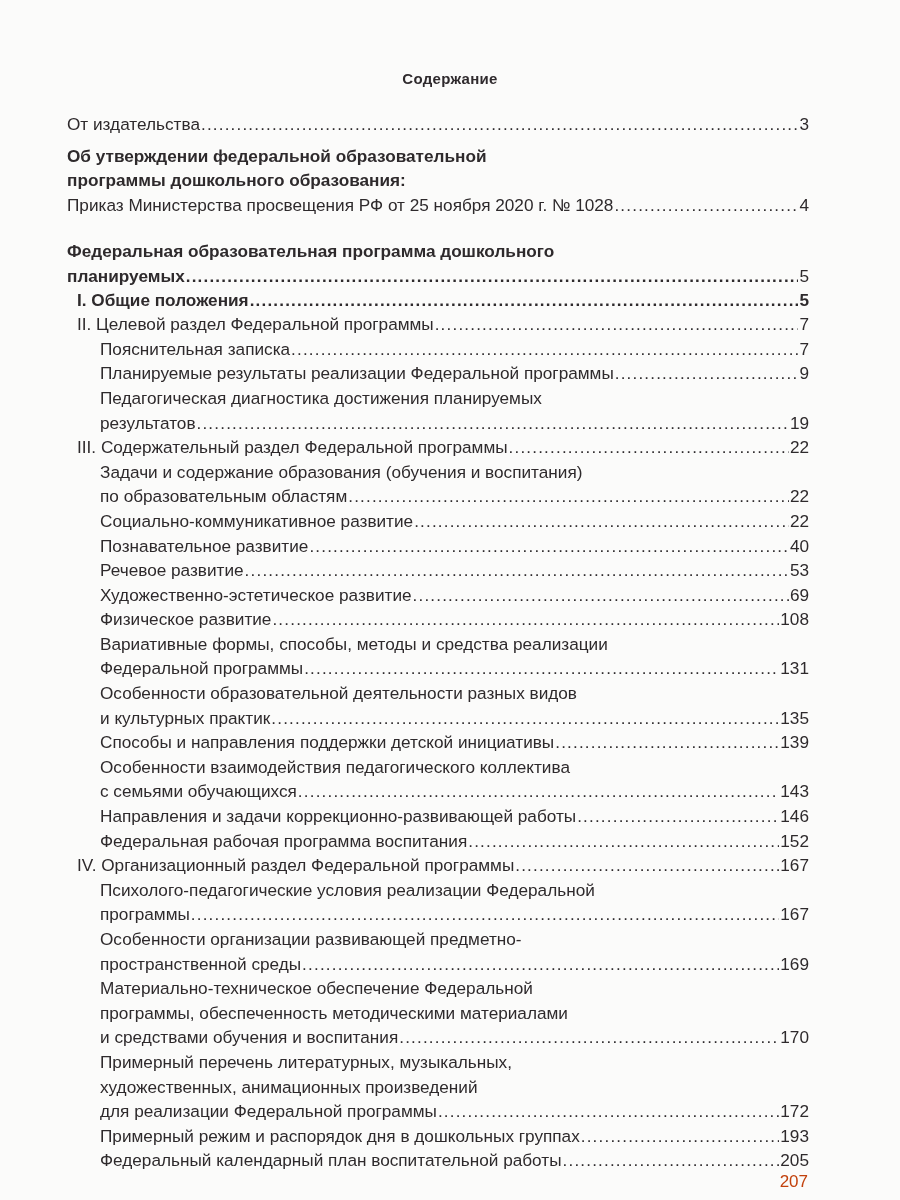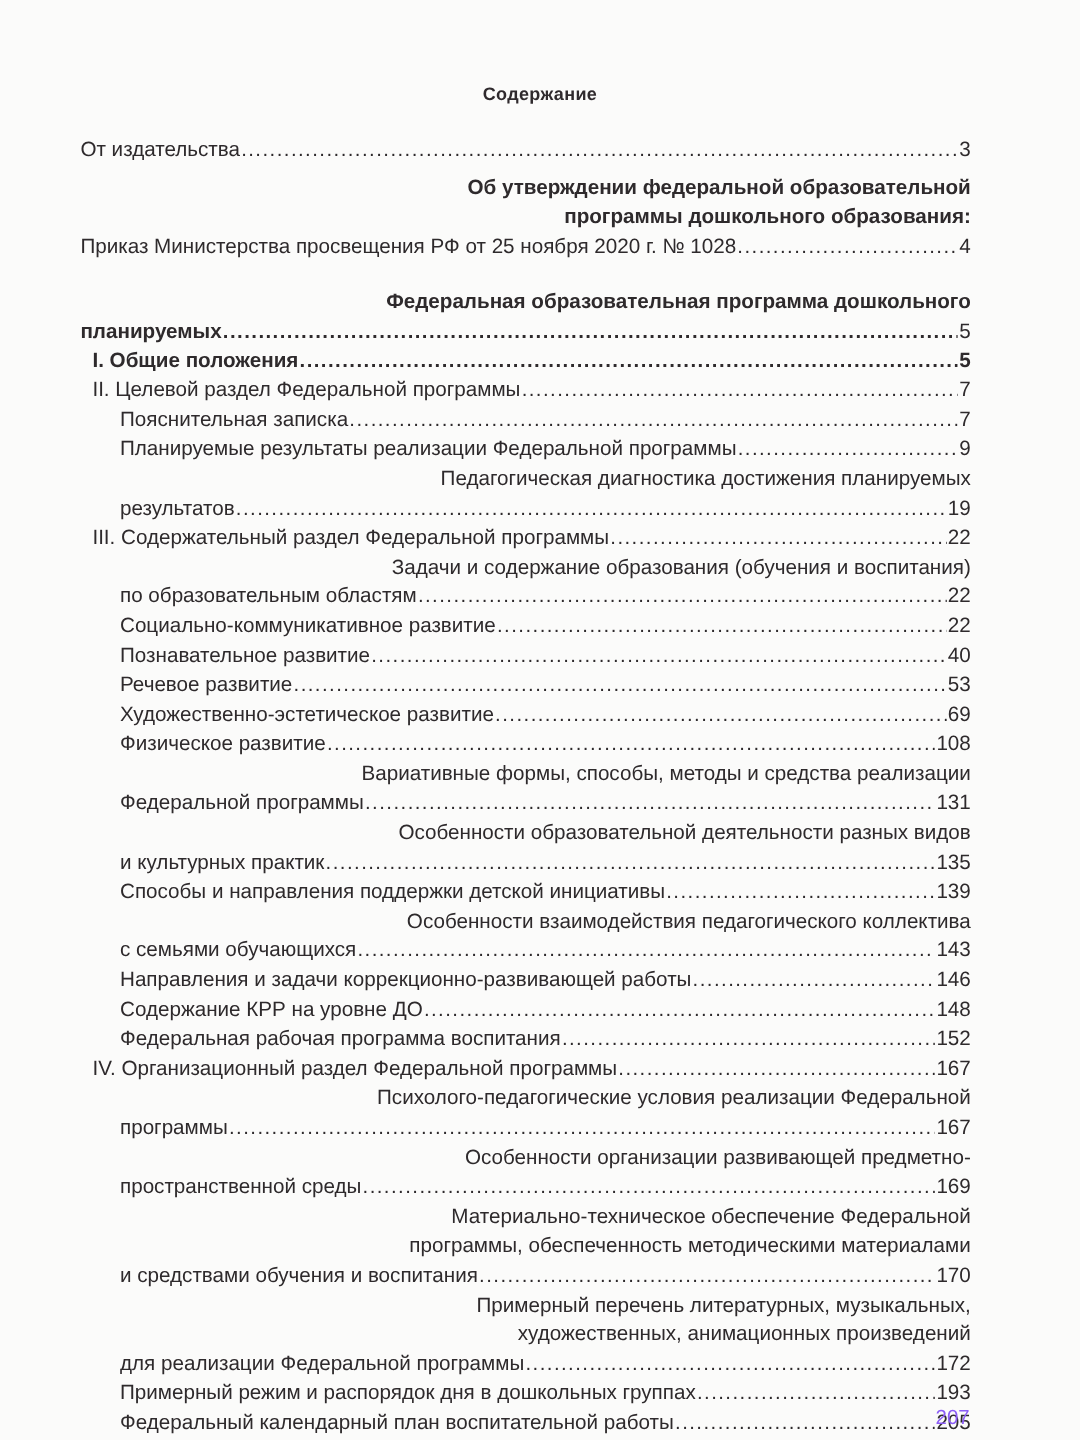--- a/index.html
+++ b/index.html
@@ -12,38 +12,38 @@
   }
   .page { position:absolute; left:0; top:0; width:900px; height:1200px; }
   .title {
     position:absolute; top:70px; left:0; width:900px; text-align:center;
     font-weight:bold; font-size:15px; letter-spacing:0.3px; color:#2f2a2d;
   }
   .toc { position:absolute; top:112px; left:67px; width:742px; }
   .line {
     display:flex; align-items:baseline;
     font-size:17.2px; line-height:24.6px; height:24.6px;
-    white-space:nowrap; transform-origin:left;justify-content:flex-end;
+    white-space:nowrap; transform-origin:left;
   }
   .line .t { flex:0 0 auto; }
   .line .dots {
     flex:1 1 auto; overflow:hidden; margin:0 1px;
     font-size:17px; letter-spacing:1.2px;
   }
   .line .dots::before {
     content:"................................................................................................................................................................................................................................................................";
   }
   .line .p { flex:0 0 auto; }
   .bold { font-weight:bold; }
   .l0 { padding-left:0; }
   .l1 { padding-left:10px; }
   .l2 { padding-left:33px; }
   .gap-m { margin-top:7px; }
   .pagenum {
-    position:absolute; right:92px; top:1172px; font-size:17px; color:#8b5cf6;
+    position:absolute; right:92px; top:1172px; font-size:17px; color:#c2410c;
   }
 </style>
 </head>
 <body>
 
 <div class="page">
   <div class="title">Содержание</div>
   <div class="toc" id="toc">
       <div class="line l0">
         <span class="t">От издательства</span>
@@ -163,25 +163,20 @@
         <span class="t">с семьями обучающихся</span>
         <span class="dots"></span>
         <span class="p">143</span>
       </div>
       <div class="line l2">
         <span class="t">Направления и задачи коррекционно-развивающей работы</span>
         <span class="dots"></span>
         <span class="p">146</span>
       </div>
       <div class="line l2">
-        <span class="t">Содержание КРР на уровне ДО</span>
-        <span class="dots"></span>
-        <span class="p">148</span>
-      </div>
-      <div class="line l2">
         <span class="t">Федеральная рабочая программа воспитания</span>
         <span class="dots"></span>
         <span class="p">152</span>
       </div>
       <div class="line l1">
         <span class="t">IV. Организационный раздел Федеральной программы</span>
         <span class="dots"></span>
         <span class="p">167</span>
       </div>
       <div class="line l2">

